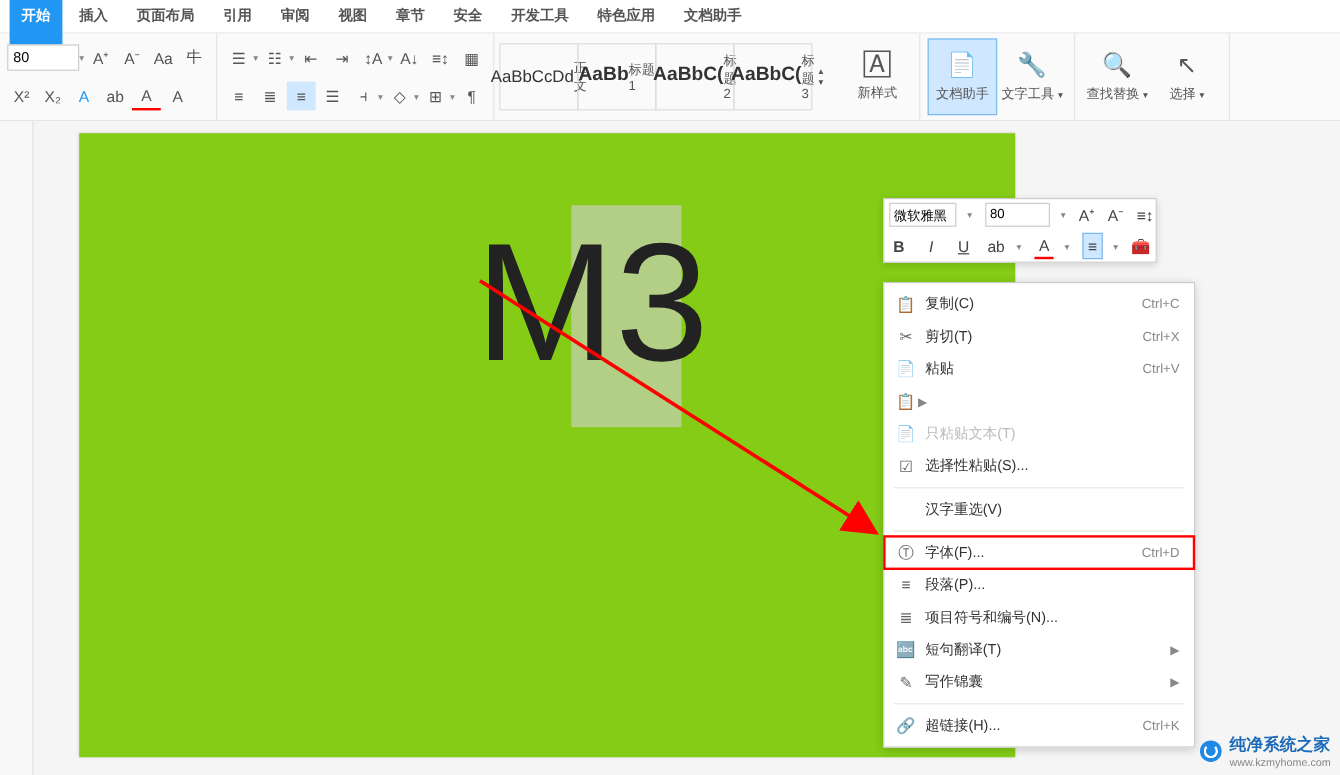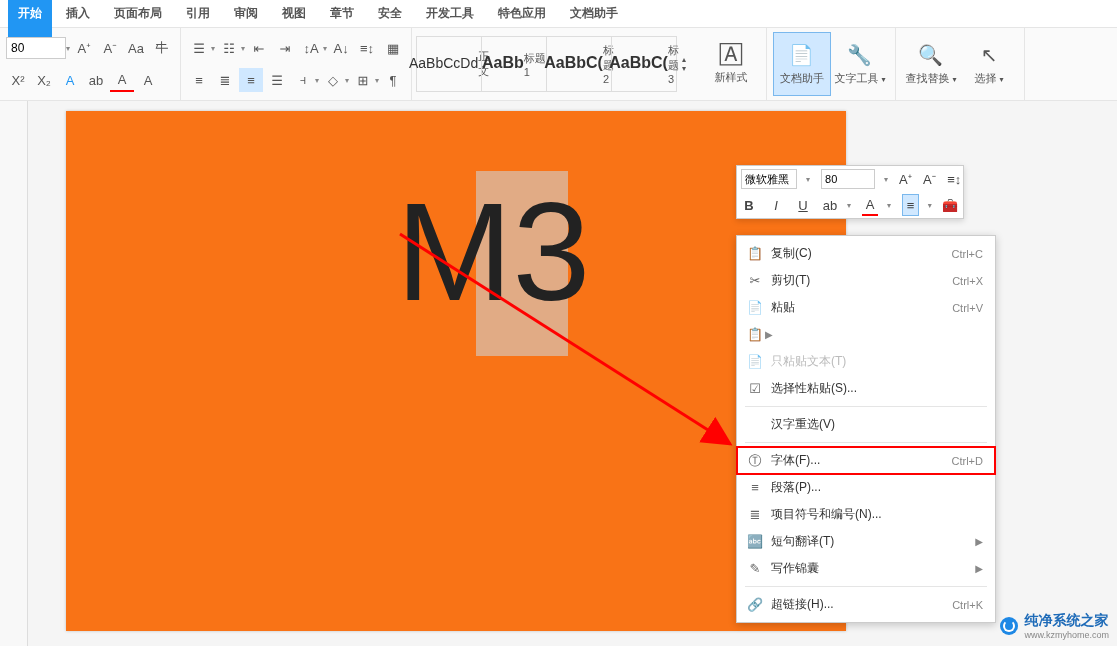--- a/index.html
+++ b/index.html
@@ -26,21 +26,21 @@
 
 .big-btn { display: flex; flex-direction: column; align-items: center; justify-content: center; width: 58px; height: 64px; font-size: 11px; color: #555; cursor: pointer; gap: 4px; }
 .big-btn.active { background: #d0e8ff; border: 1px solid #7ab8ed; }
 .big-icon { font-size: 20px; }
 .big-btn .caret-down { font-size: 8px; }
 
 
 .workspace { position: absolute; top: 101px; left: 0; right: 0; bottom: 0; background: #f5f5f5; display: flex; }
 .ruler-v { width: 28px; background: #f8f8f8; border-right: 1px solid #ddd; }
 .doc-area { flex: 1; position: relative; background: #f5f5f5; }
-.page { position: absolute; left: 38px; top: 10px; width: 780px; height: 520px; background: #f97316; box-shadow: 0 0 3px rgba(0,0,0,0.2); }
+.page { position: absolute; left: 38px; top: 10px; width: 780px; height: 520px; background: #84cc16; box-shadow: 0 0 3px rgba(0,0,0,0.2); }
 .doc-text { position: absolute; left: 330px; top: 60px; font-size: 140px; color: #222; font-weight: 500; user-select: none; }
 .selection-bg { position: absolute; left: 410px; top: 60px; width: 92px; height: 185px; background: #d0d0d0; opacity: 0.6; }
 
 
 .float-toolbar { position: absolute; left: 736px; top: 165px; width: 228px; background: #fff; border: 1px solid #ccc; box-shadow: 0 2px 6px rgba(0,0,0,0.15); z-index: 10; }
 .float-toolbar .ft-row { display: flex; align-items: center; height: 26px; padding: 2px 4px; gap: 11px; }
 .ft-input { height: 20px; border: 1px solid #ccc; font-size: 11px; padding: 0 3px; }
 .ft-input.font { width: 56px; }
 .ft-input.size { width: 54px; }
 .ft-btn { width: 24px; height: 22px; display: flex; align-items: center; justify-content: center; font-size: 13px; color: #444; cursor: pointer; }

